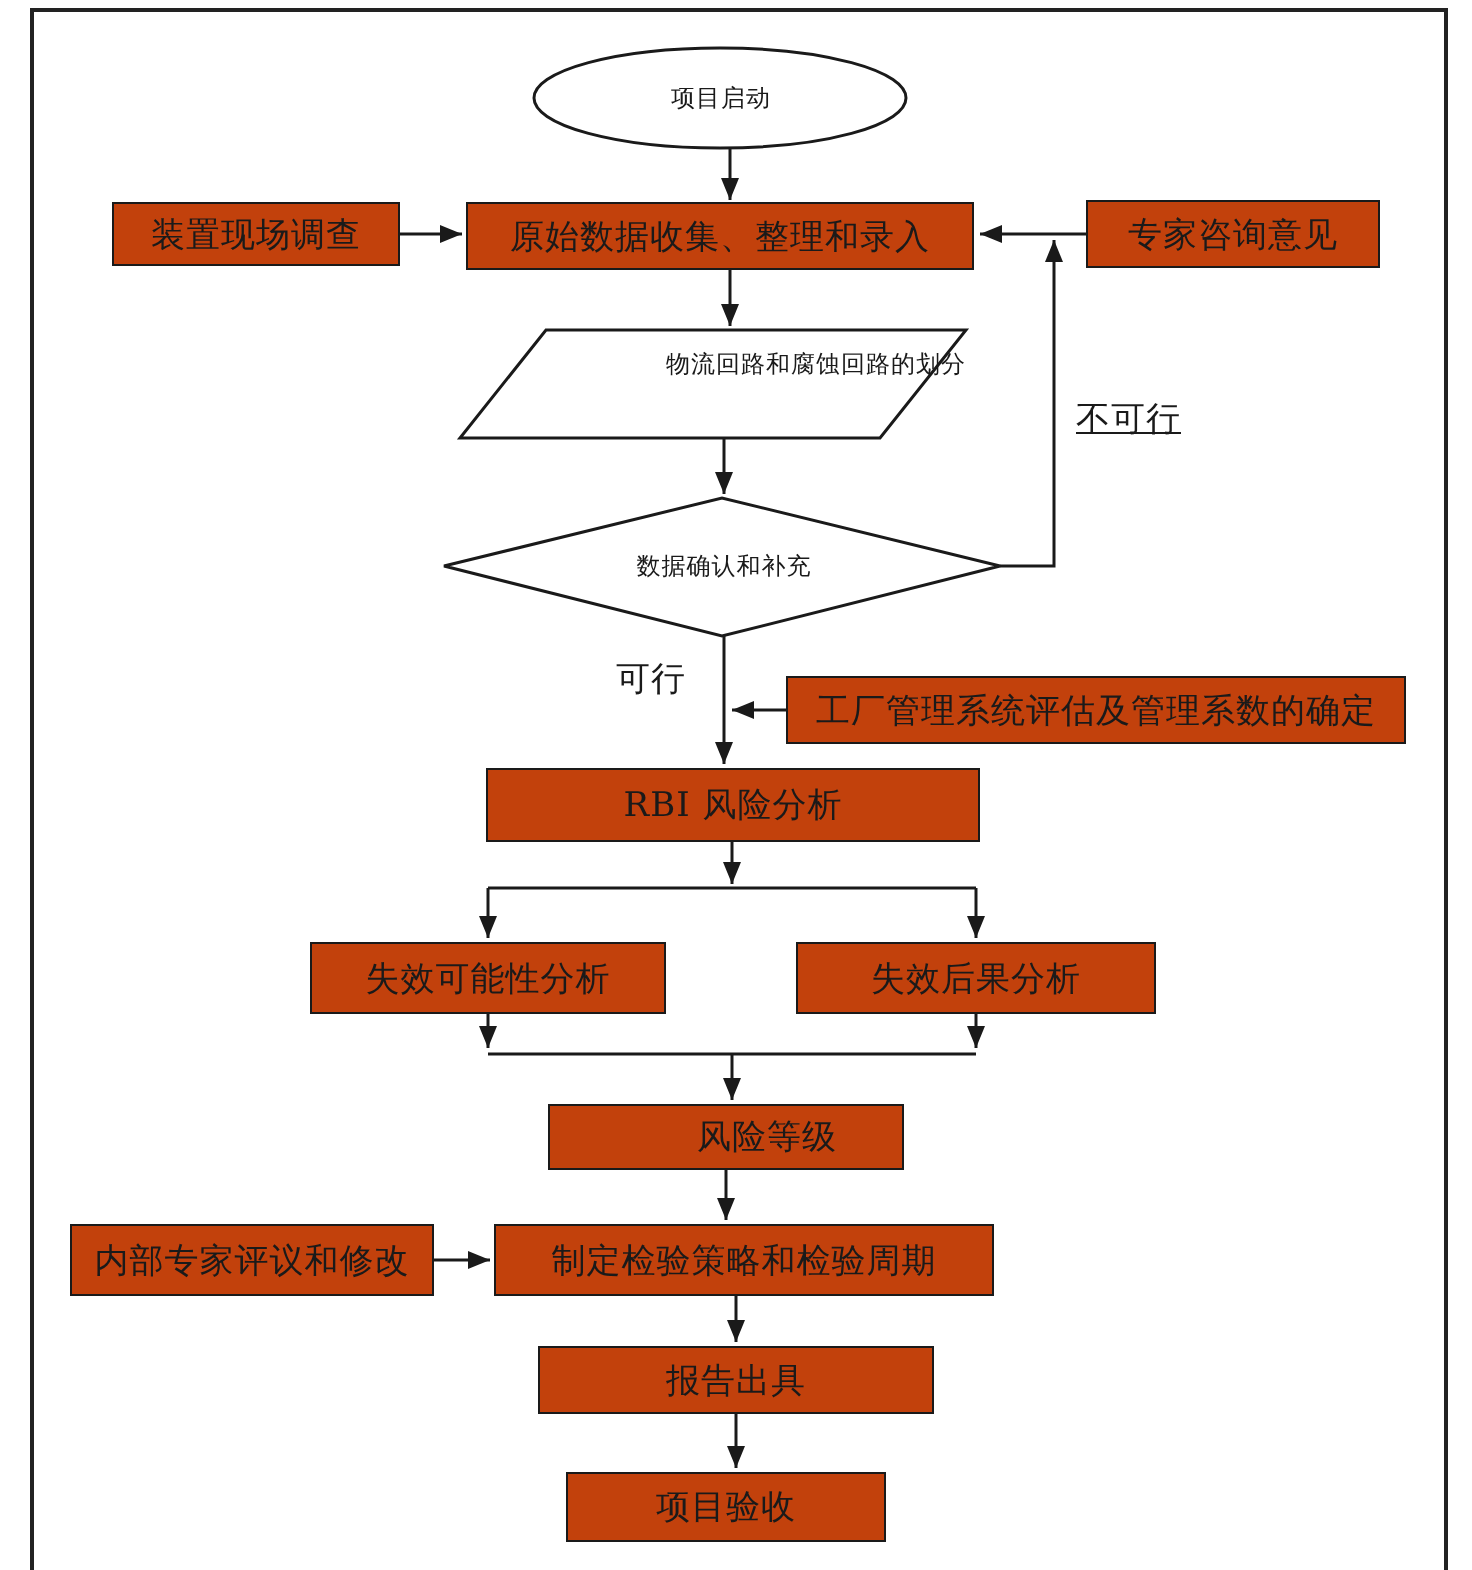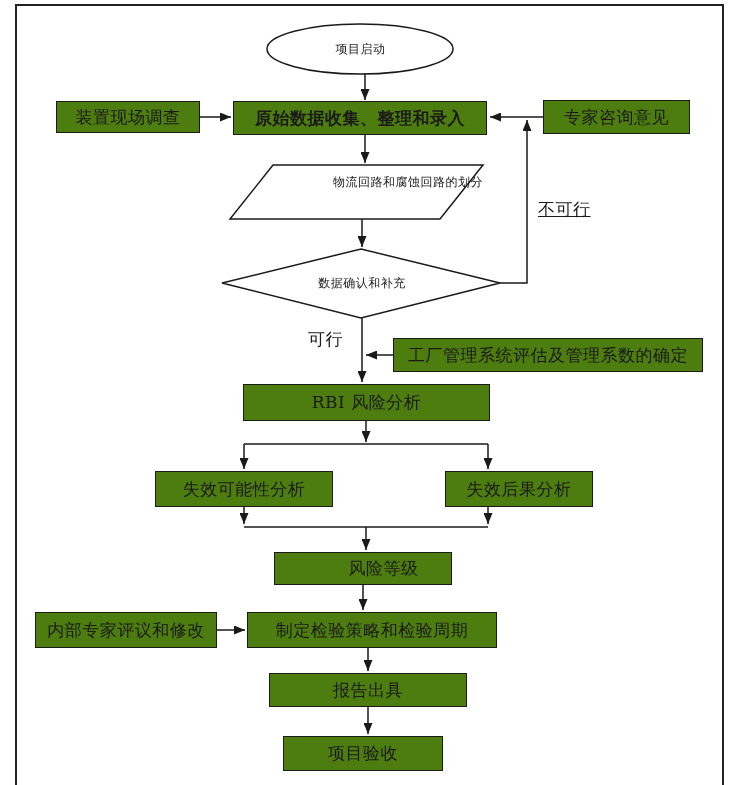--- a/index.html
+++ b/index.html
@@ -1,21 +1,21 @@
 <!DOCTYPE html>
 <html><head>
 <meta charset="utf-8">
 <style>
   html,body{margin:0;padding:0;background:#ffffff;}
   #stage{position:relative;width:736px;height:785px;background:#ffffff;overflow:hidden;
          font-family:"DejaVu Serif","Liberation Serif",serif;color:#1a1a1a;}
   #frame{position:absolute;left:15px;top:4px;width:705px;bottom:0;
          border-left:2px solid #222;border-top:2px solid #222;border-right:2px solid #222;}
   #connectors{position:absolute;left:0;top:0;width:736px;height:785px;}
-  .node{position:absolute;box-sizing:border-box;border:1.6px solid #1a1a1a;background:#4d7c0f;
+  .node{position:absolute;box-sizing:border-box;border:1.6px solid #1a1a1a;background:#c2410c;
         display:flex;align-items:center;justify-content:center;
         font-size:17px;letter-spacing:0.5px;white-space:nowrap;}
   .freelabel{position:absolute;font-size:17px;letter-spacing:0.5px;white-space:nowrap;}
   .shapelabel{position:absolute;display:flex;align-items:center;justify-content:center;
         font-size:12px;letter-spacing:0.5px;}
   #loop-division-label{display:block;white-space:normal;line-height:26px;text-align:left;margin-left:48px;}
 </style>
 </head>
 <body>
 
@@ -71,41 +71,41 @@
   </div>
 
   <div class="shapelabel" style="left:262px;top:266px;width:200px;height:34px;">
     <span>数据确认和补充</span>
   </div>
 
   <div class="node" style="left:56px;top:101px;width:144px;height:32px;">
     <span>装置现场调查</span>
   </div>
 
-  <div class="node" style="left:233px;top:101px;width:254px;height:34px;font-weight:bold;">
+  <div class="node" style="left:233px;top:101px;width:254px;height:34px;">
     <span>原始数据收集、整理和录入</span>
   </div>
 
   <div class="node" style="left:543px;top:100px;width:147px;height:34px;">
     <span>专家咨询意见</span>
   </div>
 
   <div class="node" style="left:243px;top:384px;width:247px;height:37px;">
     <span>RBI 风险分析</span>
   </div>
 
   <div class="node" style="left:393px;top:338px;width:310px;height:34px;">
     <span>工厂管理系统评估及管理系数的确定</span>
   </div>
 
   <div class="node" style="left:155px;top:471px;width:178px;height:36px;">
     <span>失效可能性分析</span>
   </div>
 
-  <div class="node" style="left:398px;top:471px;width:148px;height:36px;margin-left:47px;">
+  <div class="node" style="left:398px;top:471px;width:180px;height:36px;">
     <span>失效后果分析</span>
   </div>
 
   <div class="node" style="left:274px;top:552px;width:178px;height:33px;padding-left:41px;">
     <span>风险等级</span>
   </div>
 
   <div class="node" style="left:35px;top:612px;width:182px;height:36px;">
     <span>内部专家评议和修改</span>
   </div>

